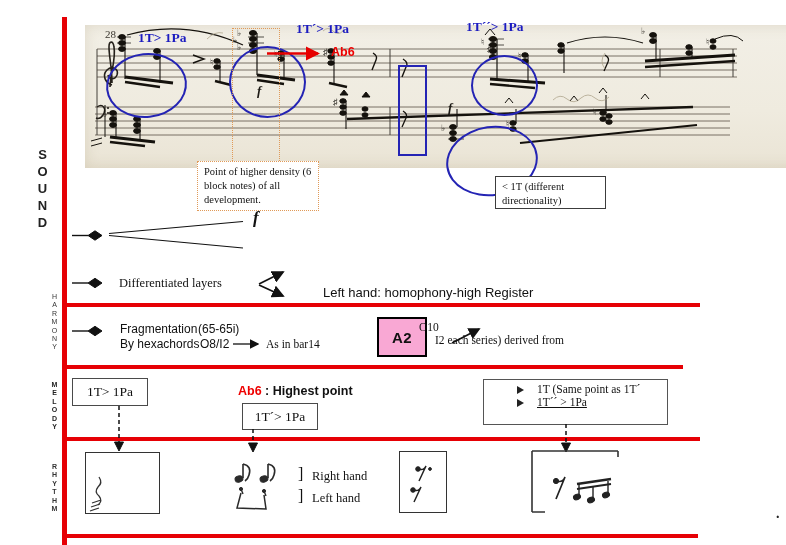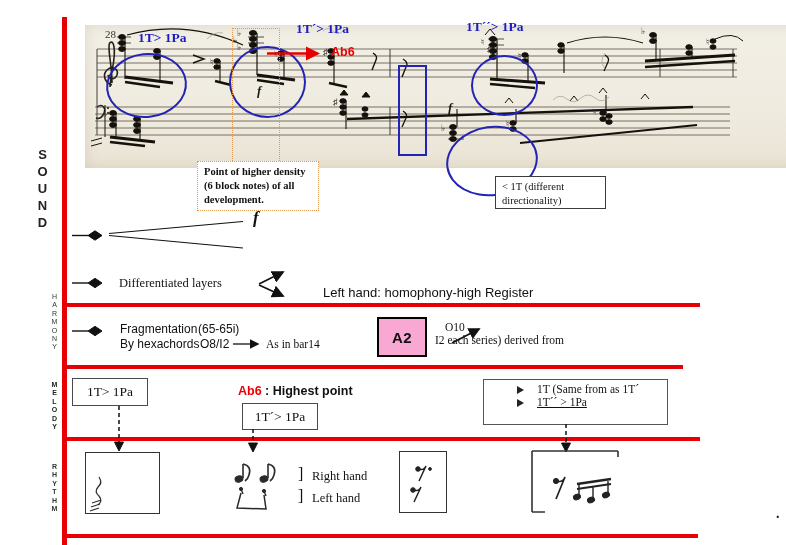--- a/index.html
+++ b/index.html
@@ -14,21 +14,21 @@
   
   .score-panel{left:85px;top:25px;width:764px;height:143px;
     background:linear-gradient(180deg,#f2efe6 0%,#efebdf 60%,#eae4d5 100%);
     box-shadow:inset 0 0 14px rgba(150,130,90,.22);}
   
   .bellipse{border:2px solid #2424b4;border-radius:50%;background:transparent;}
   .brect{border:2px solid #2424b4;background:transparent;}
   .bluelabel{color:#1b1bc0;font-weight:bold;font-family:"Liberation Serif",serif;
     font-size:13.5px;white-space:nowrap;}
   .redlabel{color:#ee0000;font-weight:bold;font-size:12.5px;white-space:nowrap;}
-  .dotted-orange{border:1.6px dotted #e09a58;font-weight:bold;}
+  .dotted-orange{border:1.6px dotted #e09a58;}
   .notebox-white{background:#fff;font-family:"Liberation Serif",serif;
     font-size:10.5px;line-height:1.32;color:#111;}
   .blackbox{border:1.4px solid #3c3c3c;background:#fff;}
   
   .t-serif12{font-family:"Liberation Serif",serif;font-size:12.5px;white-space:nowrap;}
   .t-serif11{font-family:"Liberation Serif",serif;font-size:11.5px;white-space:nowrap;}
   .t-sans12{font-family:"Liberation Sans",sans-serif;font-size:12.5px;white-space:nowrap;}
   .t-sans13{font-family:"Liberation Sans",sans-serif;font-size:13px;white-space:nowrap;}
   .fbig{font-family:"Liberation Serif",serif;font-style:italic;font-weight:bold;font-size:17px;}
   .melbox{border:1.3px solid #4a4a4a;background:#fff;display:flex;align-items:center;
@@ -272,35 +272,35 @@
   <div class="abs t-sans13" style="left:323px;top:285px;">Left hand: homophony-high Register</div>
 
   <div class="abs t-sans12" style="left:120px;top:322px;font-size:12px;">Fragmentation</div>
   <div class="abs t-sans12" style="left:198px;top:322px;font-size:12px;">(65-65i)</div>
   <div class="abs t-sans12" style="left:120px;top:337px;font-size:12px;">By hexachords</div>
   <div class="abs t-sans12" style="left:200px;top:337px;font-size:12px;">O8/I2</div>
   <div class="abs t-serif11" style="left:266px;top:338px;">As in bar14</div>
   <div class="abs a2box" style="left:377px;top:317px;width:46px;height:36px;">
     <span>A2</span>
   </div>
-  <div class="abs t-serif11" style="left:445px;top:321px;">O10</div>
+  <div class="abs t-serif11" style="left:419px;top:321px;">O10</div>
   <div class="abs t-serif11" style="left:435px;top:334px;">I2 each series) derived from</div>
 
   <div class="abs melbox" style="left:72px;top:378px;width:74px;height:26px;">
     <span>1T&gt; 1Pa</span>
   </div>
   <div class="abs sans" style="left:238px;top:384px;font-size:12.5px;font-weight:bold;white-space:nowrap;">
     <span style="color:#ee0000;">Ab6</span><span style="color:#111;"> : Highest point</span>
   </div>
   <div class="abs melbox" style="left:242px;top:403px;width:74px;height:25px;">
     <span>1T´&gt; 1Pa</span>
   </div>
   <div class="abs" style="left:483px;top:379px;width:183px;height:44px;border:1.4px solid #555;background:#fff;"></div>
   <div class="abs tri-bullet" style="left:517px;top:386px;"></div>
-  <div class="abs t-serif11" style="left:537px;top:383px;">1T (Same from as 1T´</div>
+  <div class="abs t-serif11" style="left:537px;top:383px;">1T (Same point as 1T´</div>
   <div class="abs tri-bullet" style="left:517px;top:399px;"></div>
   <div class="abs t-serif11" style="left:537px;top:396px;text-decoration:underline;">1T´´ &gt; 1Pa</div>
 
   <div class="abs" style="left:85px;top:452px;width:73px;height:60px;border:1.3px solid #333;background:#fff;"></div>
   <div class="abs bracket-glyph" style="left:298px;top:465px;">]</div>
   <div class="abs t-serif12" style="left:312px;top:469px;">Right hand</div>
   <div class="abs bracket-glyph" style="left:298px;top:487px;">]</div>
   <div class="abs t-serif12" style="left:312px;top:491px;">Left hand</div>
   <div class="abs" style="left:399px;top:451px;width:46px;height:60px;border:1.3px solid #333;background:#fff;"></div>
 

